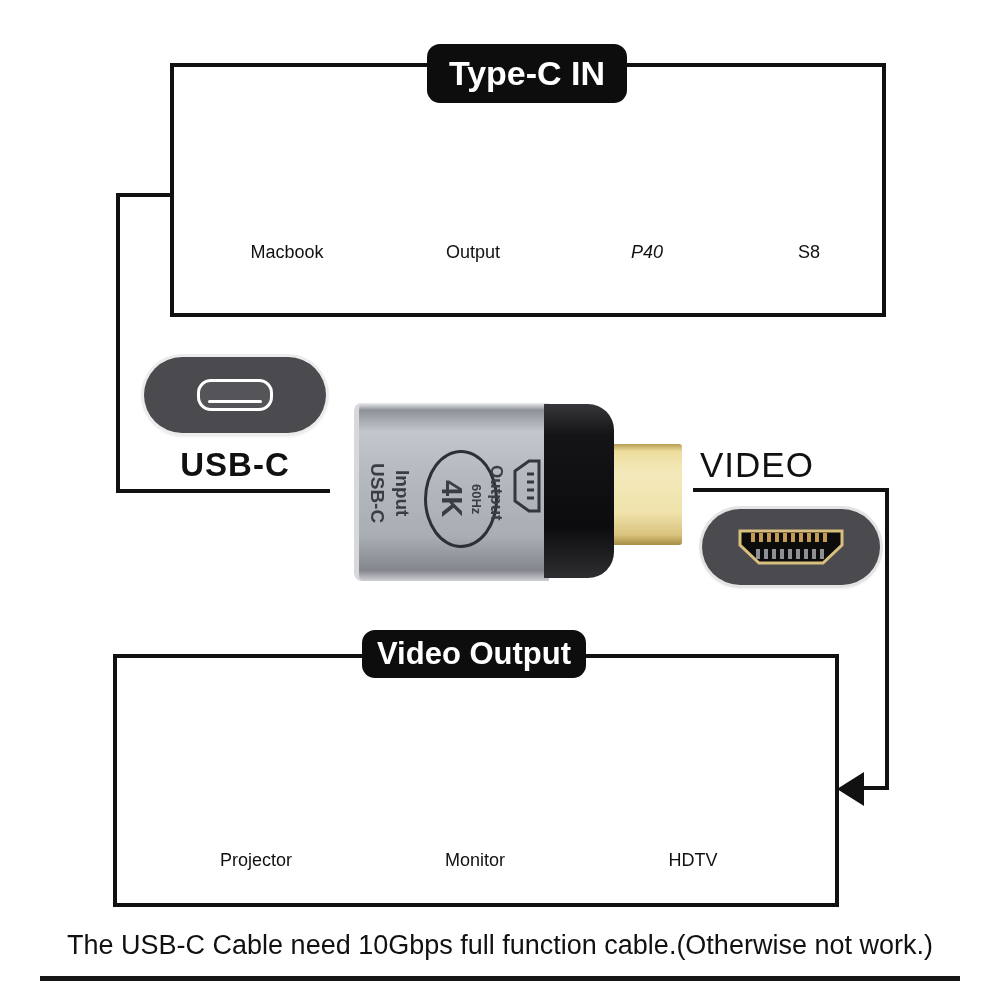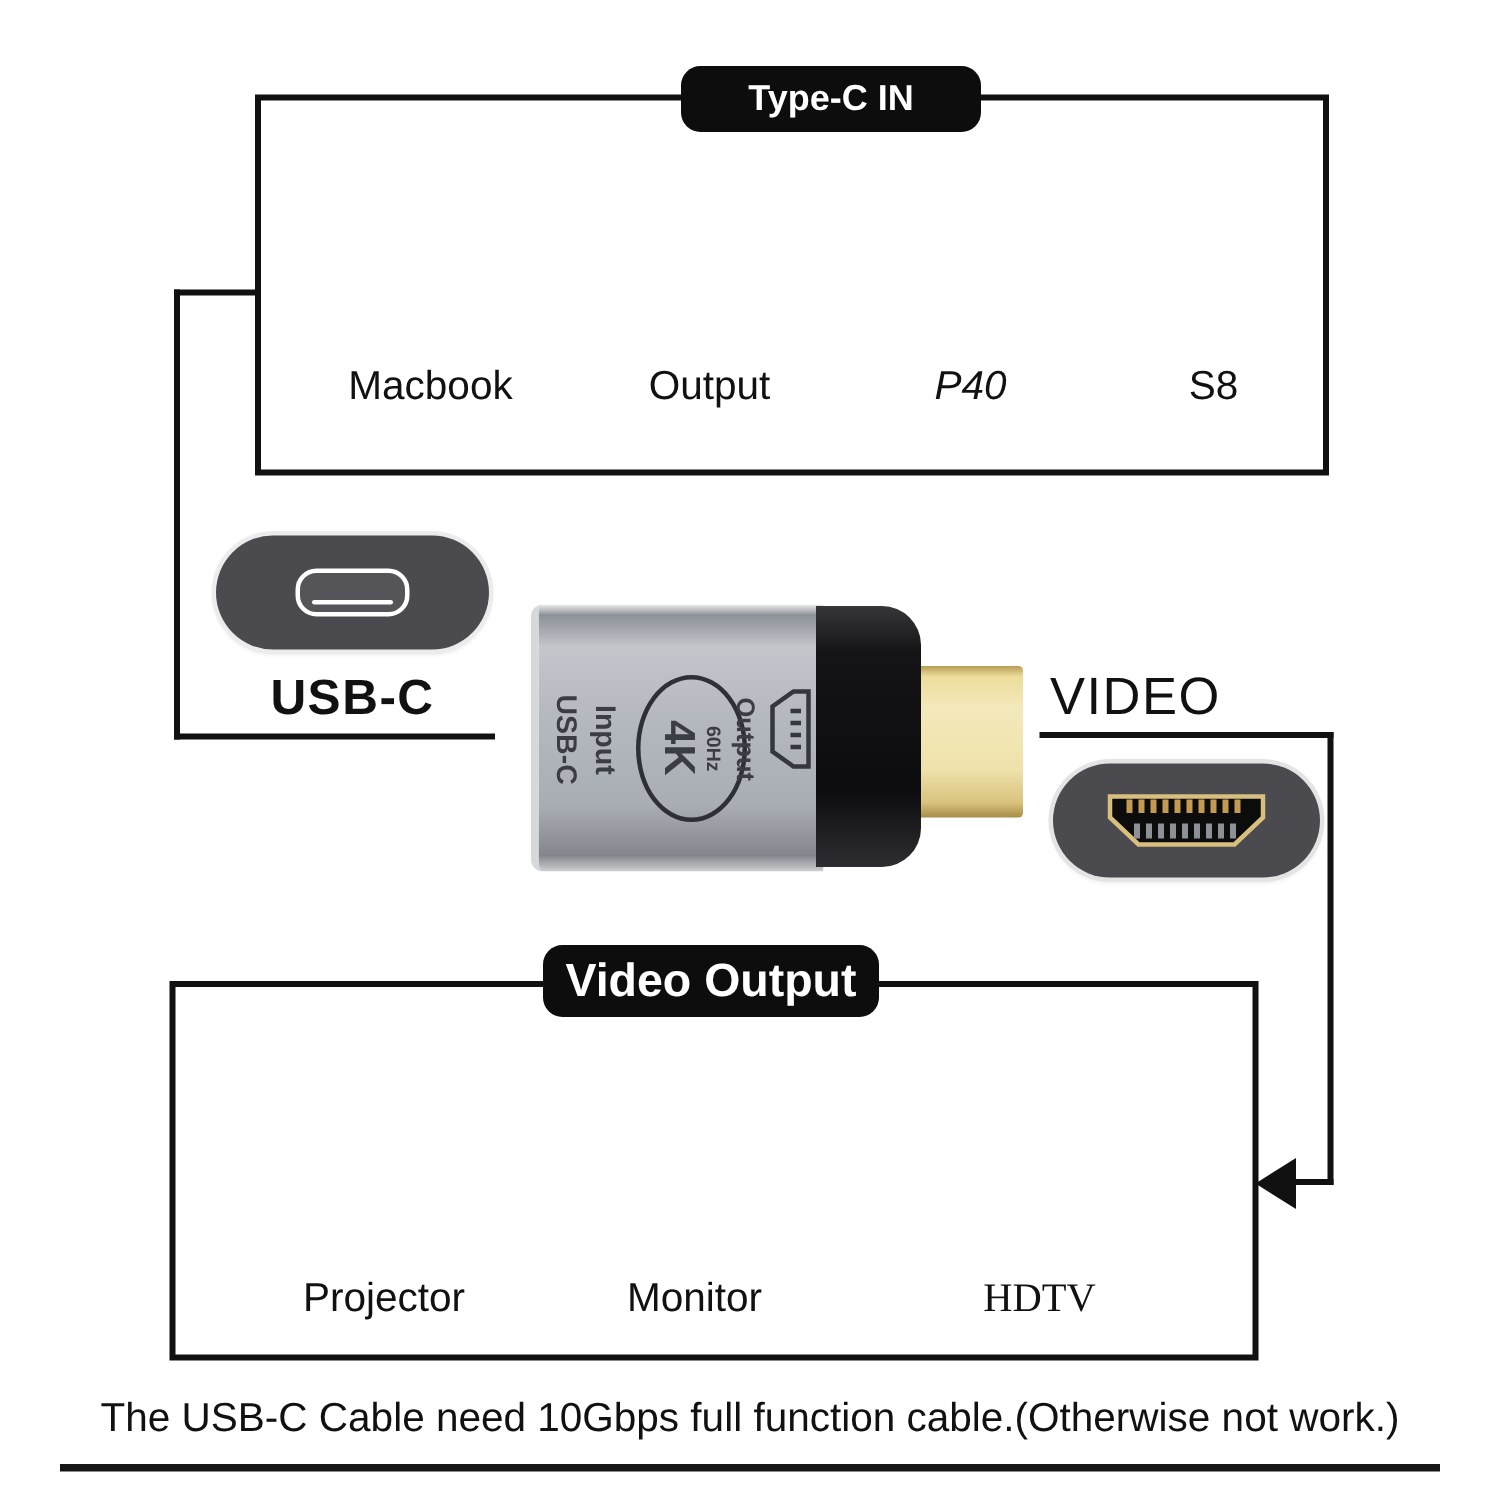--- a/index.html
+++ b/index.html
@@ -4,30 +4,30 @@
 <style>
   html,body{margin:0;padding:0;}
   body{width:1000px;height:1000px;position:relative;background:#ffffff;
        font-family:"Liberation Sans", sans-serif;color:#111;overflow:hidden;}
   .abs{position:absolute;}
 
   
   .section-label{background:#0d0d0d;color:#fff;border-radius:13px;
     display:flex;align-items:center;justify-content:center;
     font-weight:bold;z-index:5;}
-  #typec-label{left:427px;top:44px;width:200px;height:44px;font-size:24px;margin-left:27px;}
+  #typec-label{left:427px;top:44px;width:200px;height:59px;font-size:34px;}
   #vout-label{left:362px;top:630px;width:224px;height:48px;font-size:31px;}
 
   
   .outline-box{border:4px solid #111;background:#fff;z-index:1;}
   #typec-box{left:170px;top:63px;width:708px;height:246px;}
   #vout-box{left:113px;top:654px;width:718px;height:245px;}
 
   
-  .dev-label{font-size:27px;text-align:center;z-index:3;}
+  .dev-label{font-size:18px;text-align:center;z-index:3;}
 
   
   .line{background:#111;z-index:0;}
 
   
   #arrow-left{width:0;height:0;border-top:17px solid transparent;
     border-bottom:17px solid transparent;border-right:27px solid #111;
     left:837px;top:772px;z-index:2;}
 
   
@@ -213,24 +213,24 @@
 <div class="abs dev-label" style="left:181px;top:850px;width:150px;">Projector</div>
 
 <div class="abs" style="left:407px;top:722px;">
   <svg width="136" height="122" viewBox="0 0 136 122">
     <rect x="3" y="3" width="130" height="93" rx="6" fill="none" stroke="#0f0f0f" stroke-width="6"></rect>
     <rect x="6" y="73" width="124" height="21" fill="#0f0f0f"></rect>
     <rect x="58" y="96" width="20" height="14" fill="#0f0f0f"></rect>
     <rect x="38" y="110" width="60" height="10" rx="2" fill="#0f0f0f"></rect>
   </svg>
 </div>
-<div class="abs dev-label" style="left:388px;top:850px;width:150px;text-align:center;">Monitor</div>
+<div class="abs dev-label" style="left:400px;top:850px;width:150px;text-align:center;">Monitor</div>
 
 <div class="abs" style="left:606px;top:722px;">
   <svg width="174" height="122" viewBox="0 0 174 122">
     <rect x="3" y="3" width="168" height="97" fill="none" stroke="#0f0f0f" stroke-width="6"></rect>
     <path d="M52 119 L64 102 L76 119" fill="none" stroke="#0f0f0f" stroke-width="4"></path>
     <path d="M120 119 L132 102 L144 119" fill="none" stroke="#0f0f0f" stroke-width="4"></path>
   </svg>
 </div>
-<div class="abs dev-label" style="left:618px;top:850px;width:150px;font-family:Liberation Serif, serif;">HDTV</div>
+<div class="abs dev-label" style="left:618px;top:850px;width:150px;">HDTV</div>
 
 <div class="abs" id="footer-note">The USB-C Cable need 10Gbps full function cable.(Otherwise not work.)</div>
 
 </body></html>

